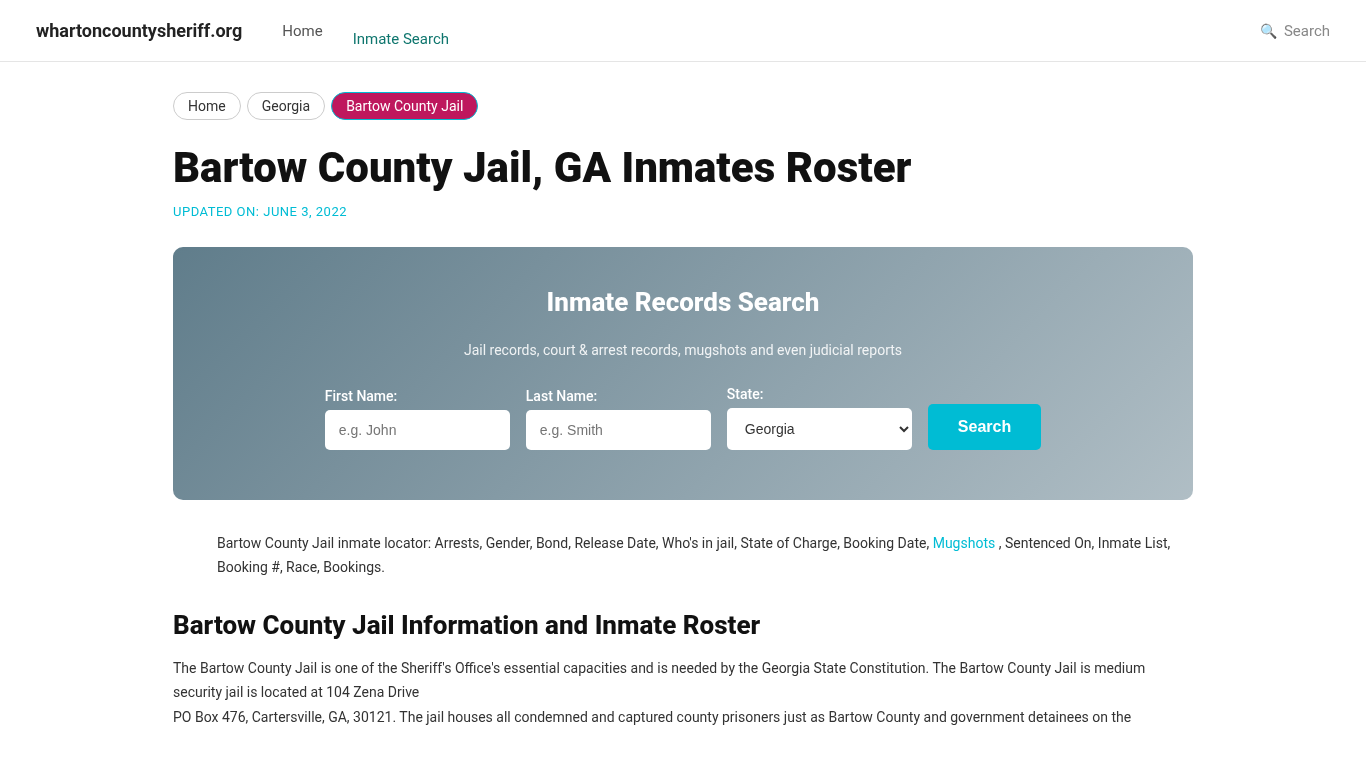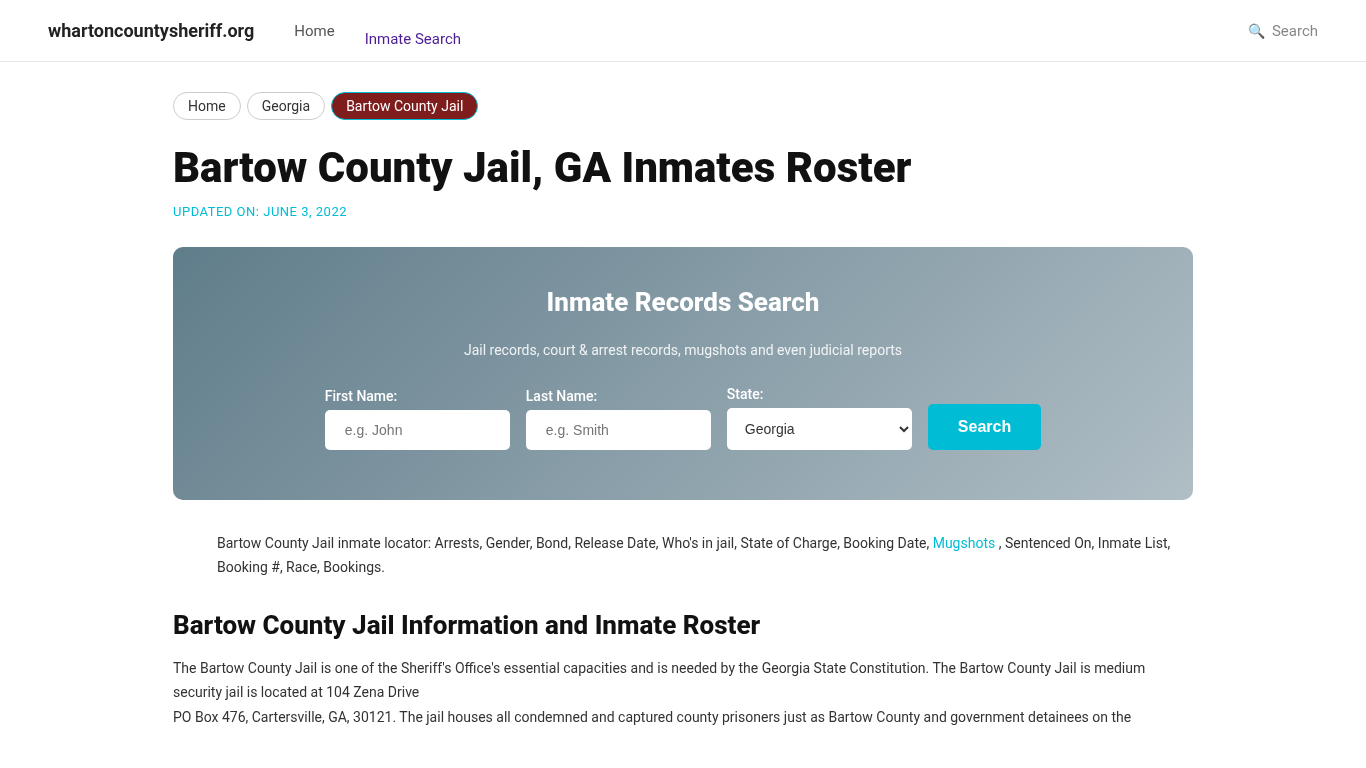--- a/index.html
+++ b/index.html
@@ -11,21 +11,21 @@
       font-family: -apple-system, BlinkMacSystemFont, 'Segoe UI', Roboto, sans-serif;
       background: #fff;
       color: #222;
       font-size: 16px;
     }
 
     
     .navbar {
       background: #fff;
       border-bottom: 1px solid #e5e5e5;
-      padding: 0 48px;
+      padding: 0 36px;
       height: 62px;
       display: flex;
       align-items: center;
       gap: 40px;
     }
     .navbar-brand {
       font-size: 18px;
       font-weight: 700;
       color: #222;
       text-decoration: none;
@@ -36,21 +36,21 @@
       align-items: center;
       gap: 30px;
       flex: 1;
     }
     .nav-link {
       text-decoration: none;
       color: #555;
       font-size: 15px;
     }
     .nav-link.active {
-      color: #4c1d95;
+      color: #0f766e;
       margin-top: 16px;
     }
     .navbar-search {
       display: flex;
       align-items: center;
       gap: 6px;
       color: #888;
       font-size: 15px;
       cursor: pointer;
       margin-left: auto;
@@ -77,21 +77,21 @@
       padding: 5px 14px;
       border-radius: 20px;
       font-size: 14px;
       cursor: pointer;
       text-decoration: none;
       color: #333;
       border: 1px solid #ccc;
       background: #fff;
     }
     .breadcrumb-item.active {
-      background: #7f1d1d;
+      background: #be185d;
       color: #fff;
       border-color: #00bcd4;
     }
 
     
     .page-title {
       font-size: 42px;
       font-weight: 900;
       color: #111;
       margin-bottom: 12px;
@@ -137,21 +137,21 @@
       align-items: flex-start;
       gap: 6px;
     }
     .form-label {
       font-size: 14px;
       color: #fff;
       font-weight: 500;
     }
     .form-input {
       width: 185px;
-      padding: 12px 20px;
+      padding: 12px 14px;
       border: none;
       border-radius: 5px;
       font-size: 14px;
       color: #aaa;
       outline: none;
       background: #fff;
     }
     .form-select {
       width: 185px;
       padding: 12px 14px;

